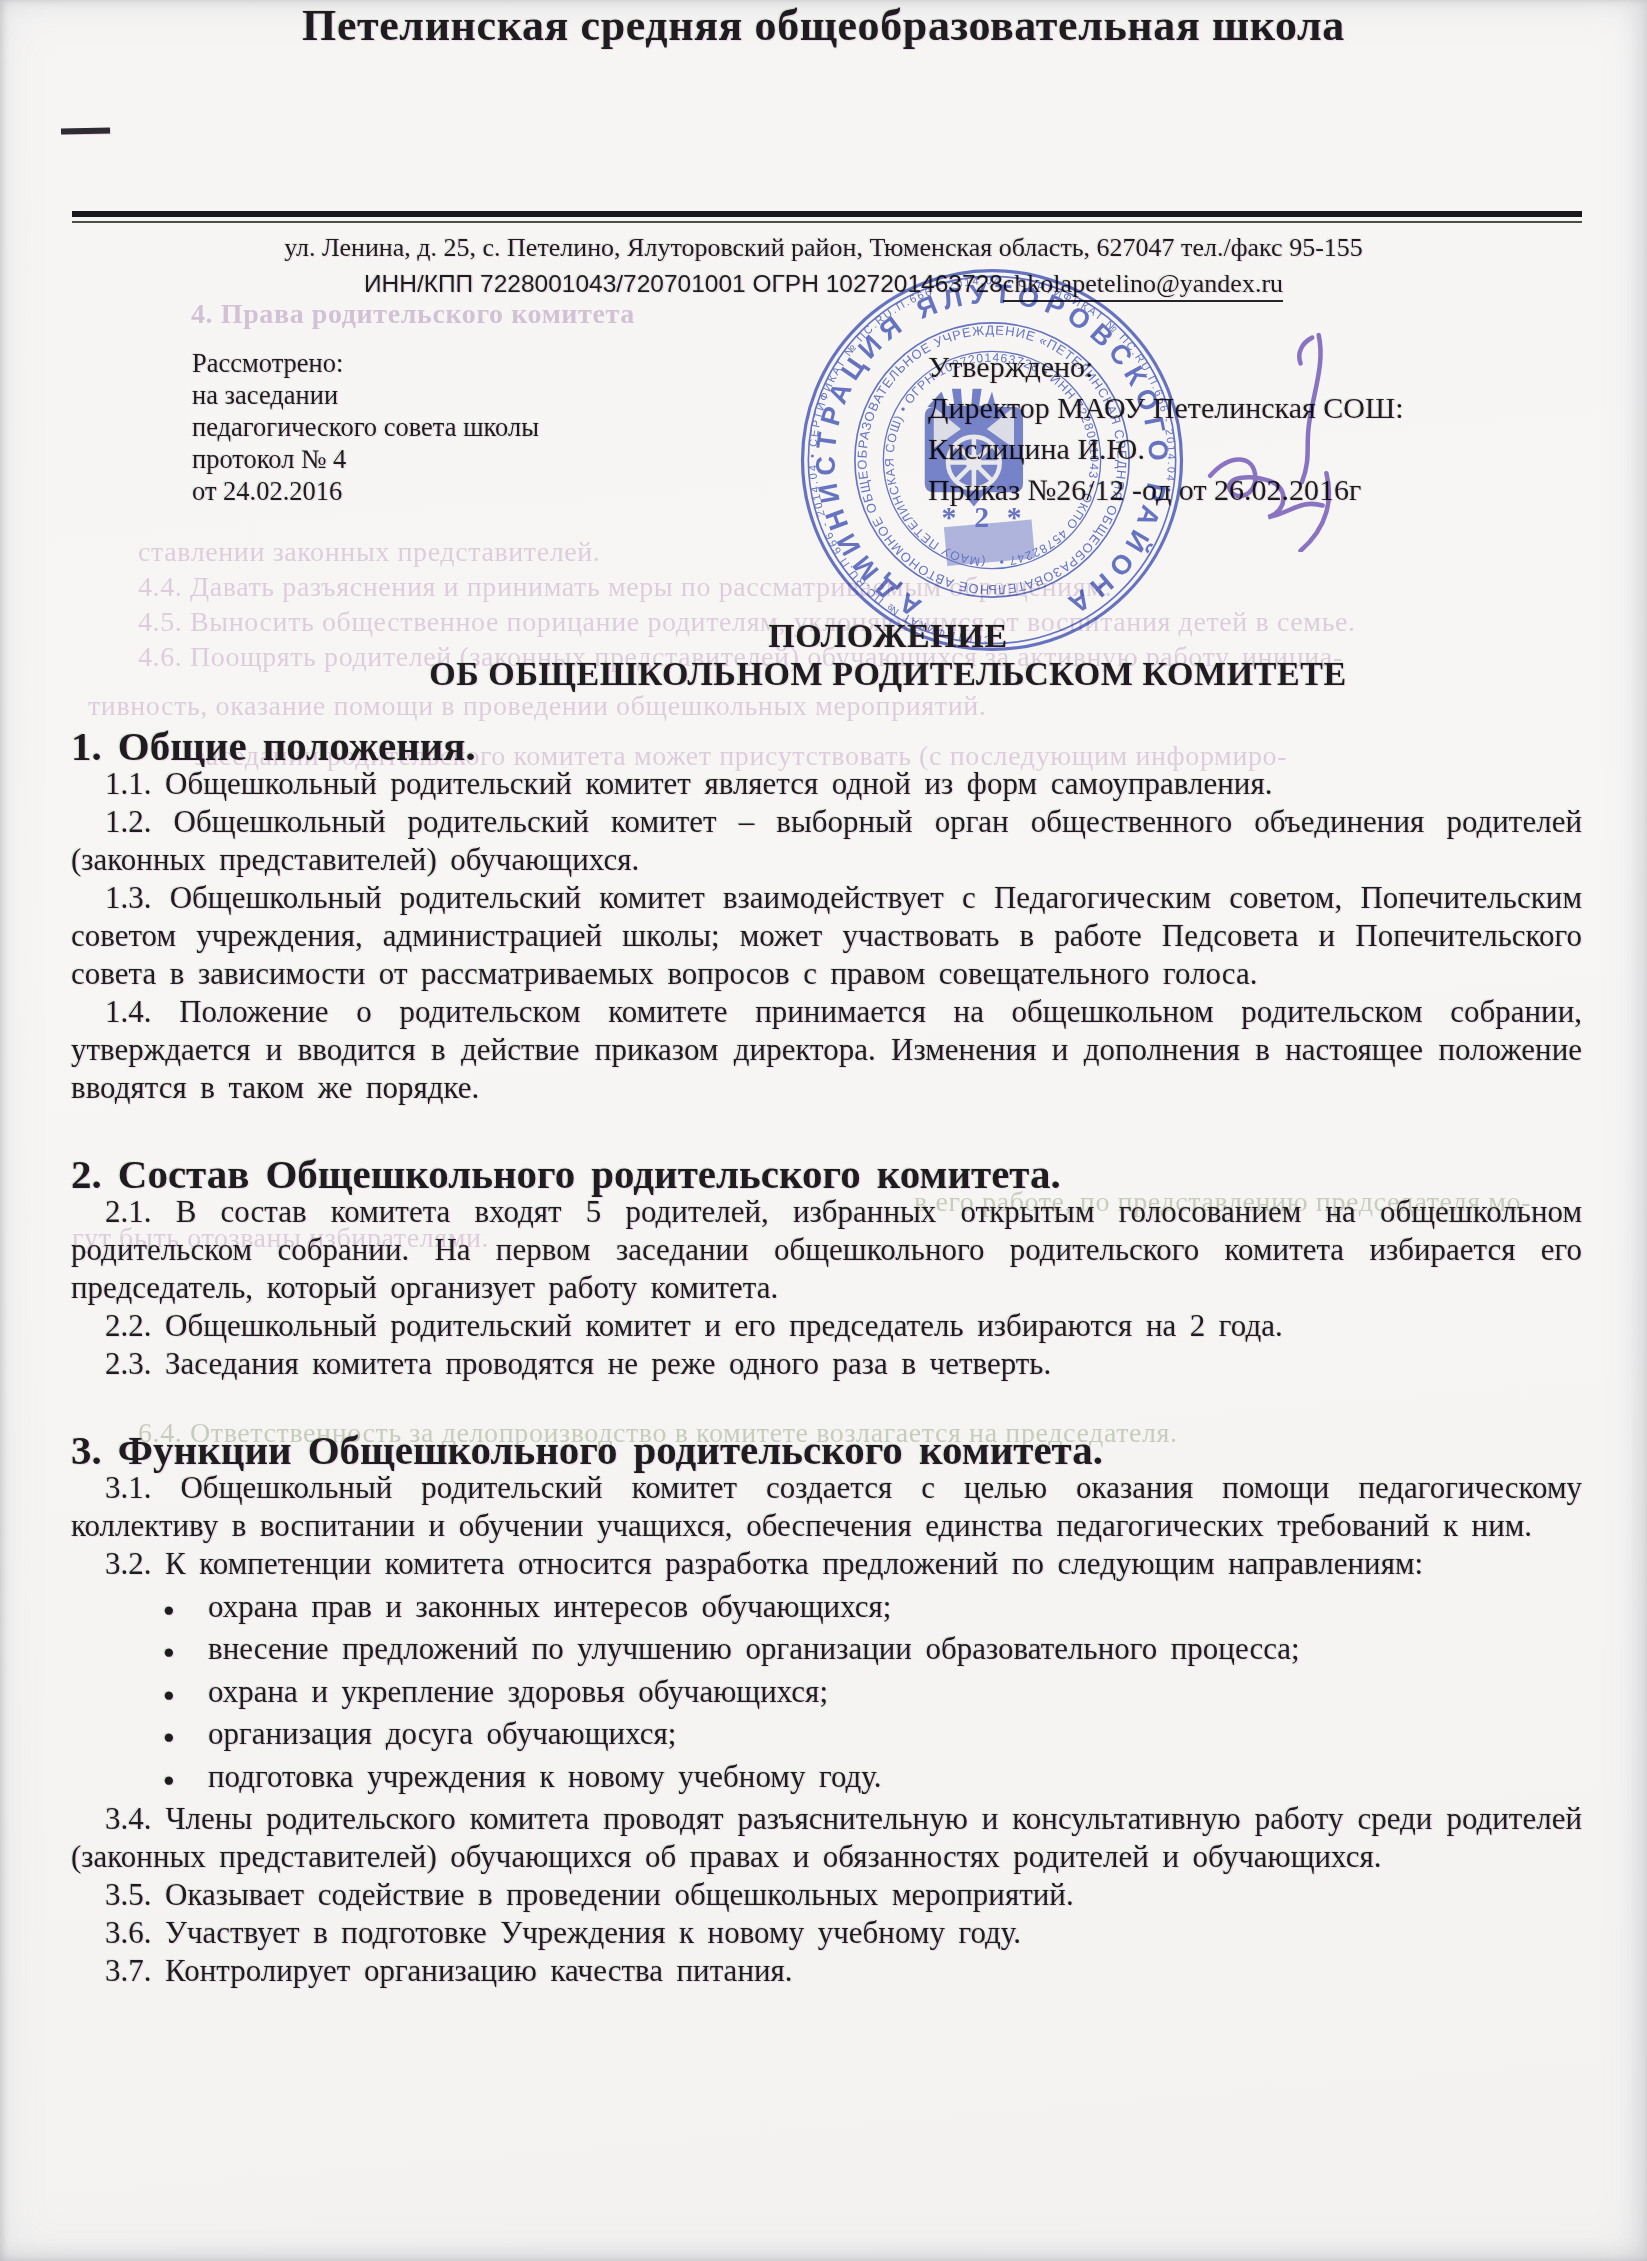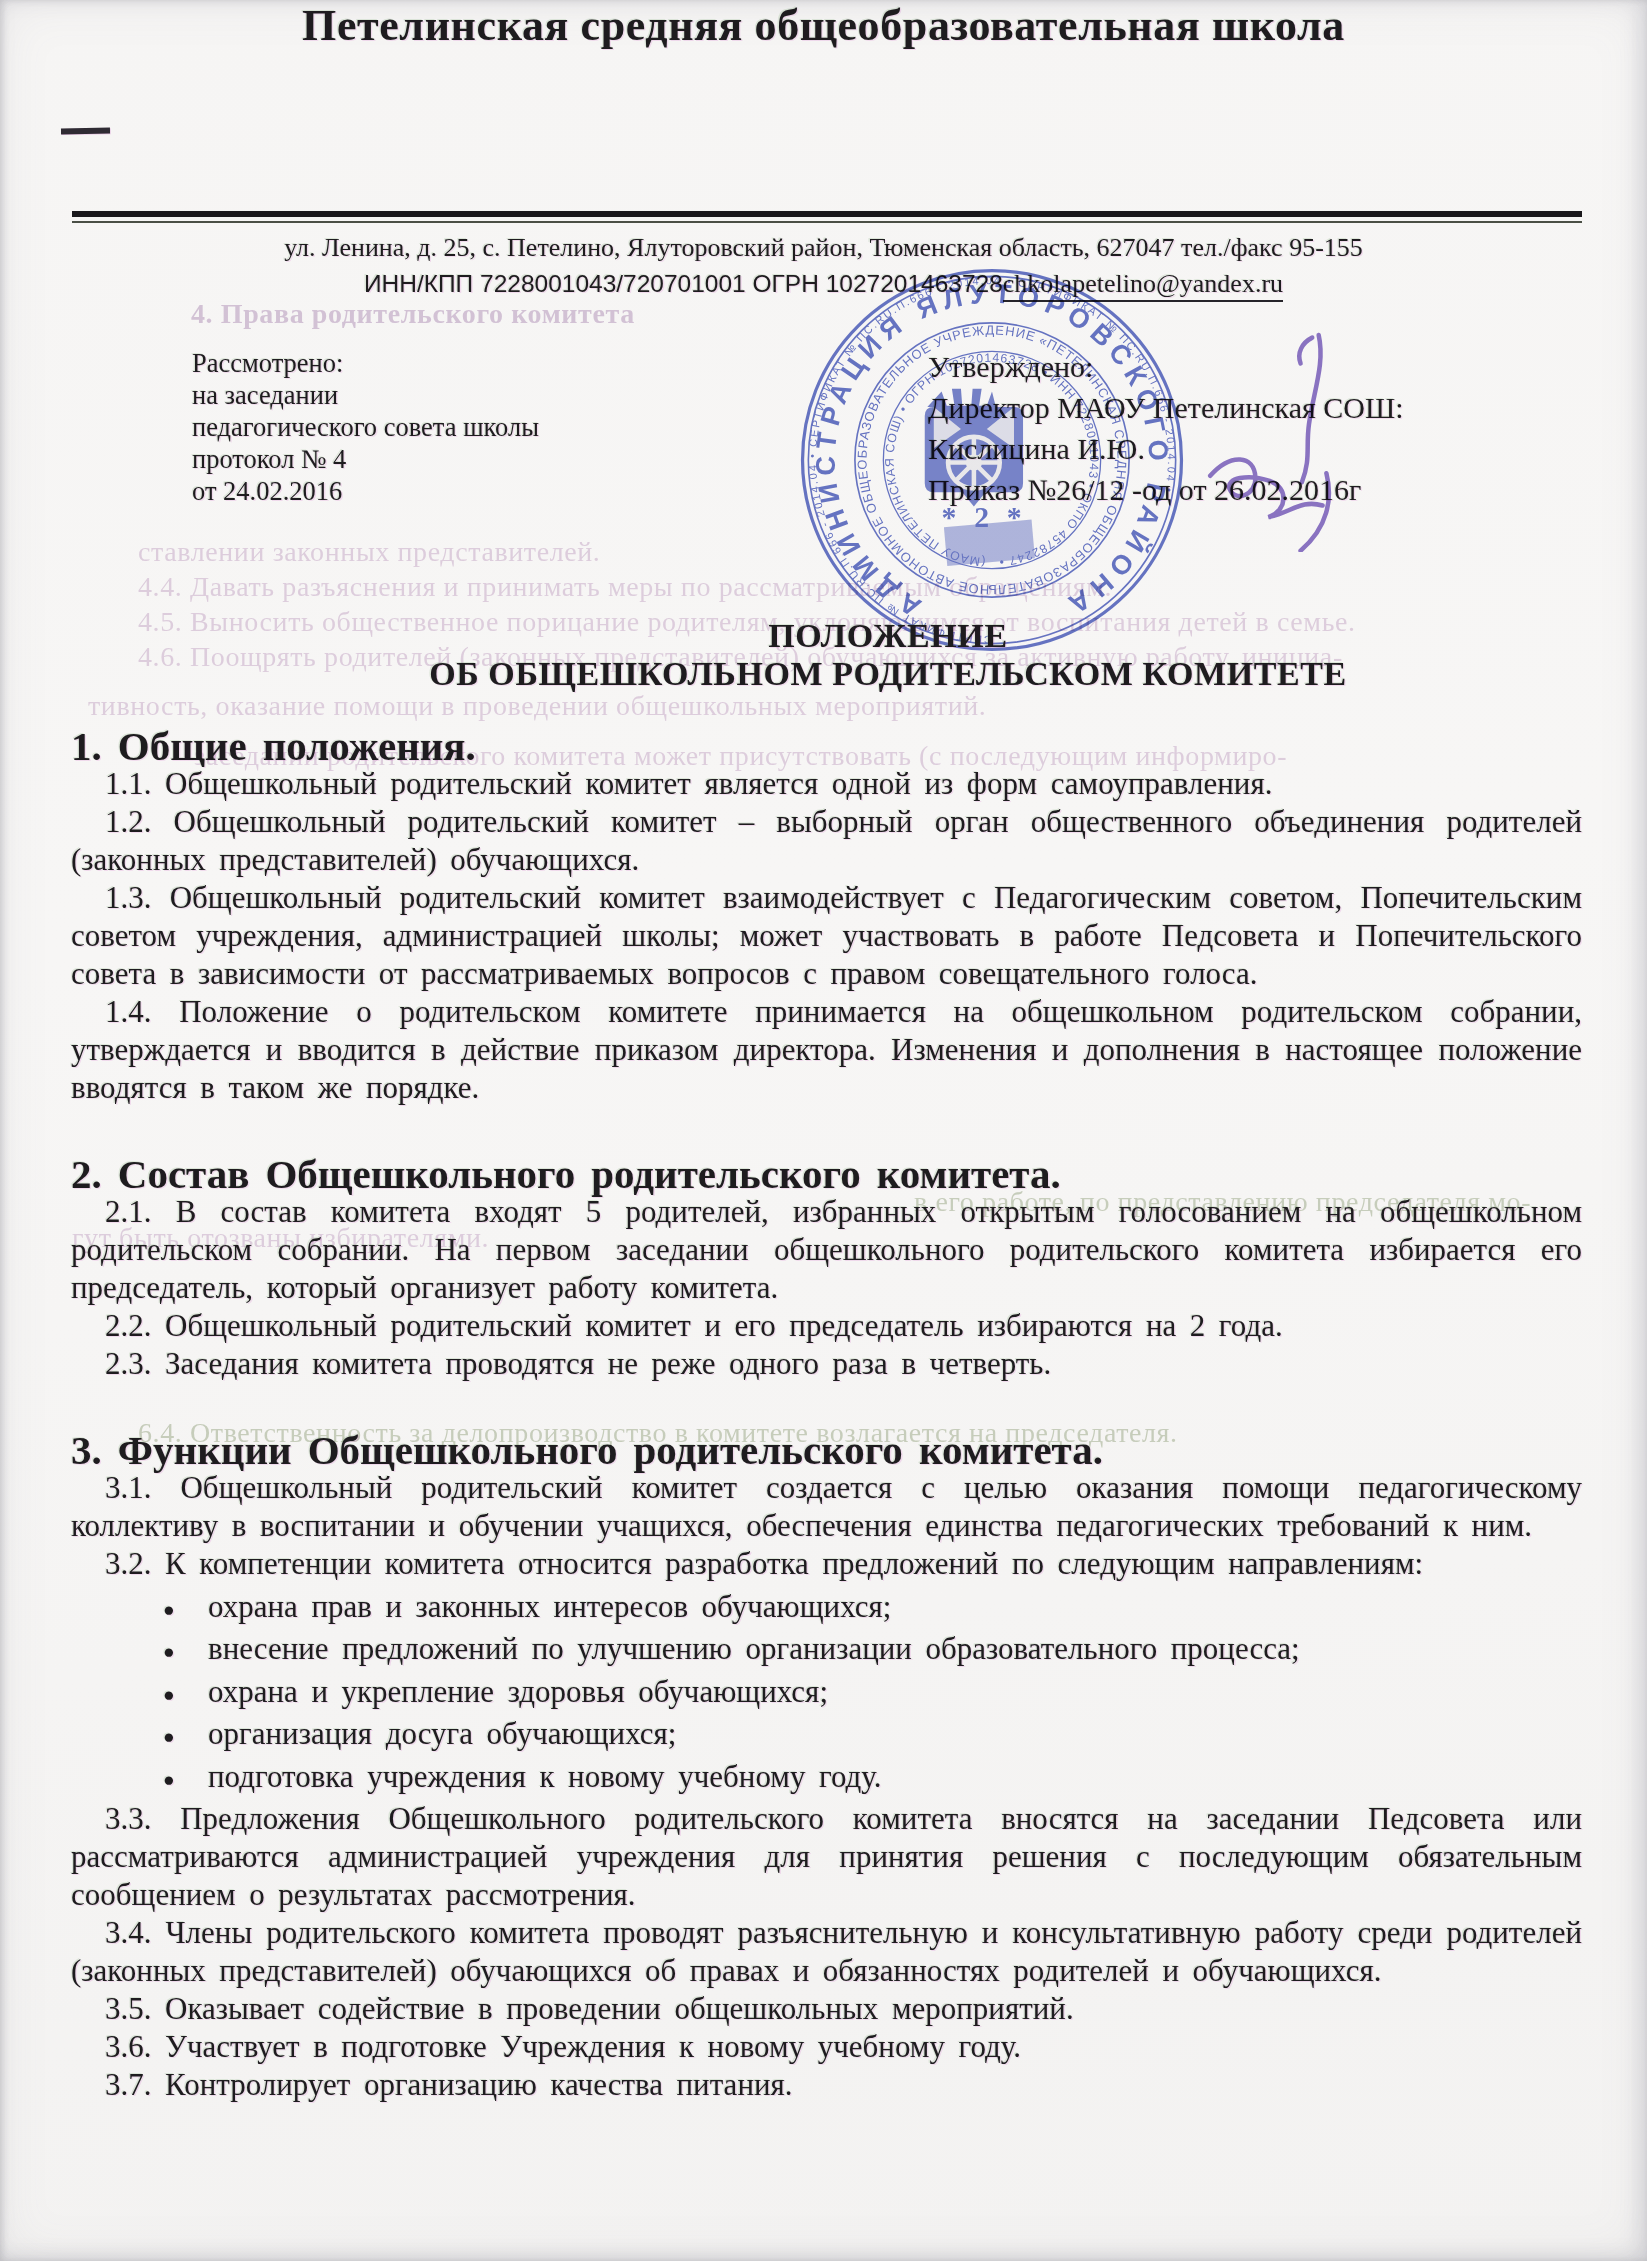--- a/index.html
+++ b/index.html
@@ -198,21 +198,20 @@
       <h2>3. Функции Общешкольного родительского комитета.</h2>
       <p>3.1. Общешкольный родительский комитет создается с целью оказания помощи педагогическому коллективу в воспитании  и обучении учащихся, обеспечения единства педагогических требований к ним.</p>
       <p>3.2. К компетенции комитета относится разработка предложений по следующим направлениям:</p>
       <ul>
         <li>охрана прав и законных интересов обучающихся;</li>
         <li>внесение  предложений по улучшению организации образовательного процесса;</li>
         <li>охрана и укрепление здоровья обучающихся;</li>
         <li>организация досуга обучающихся;</li>
         <li>подготовка учреждения к новому учебному году.</li>
       </ul>
-      <p>3.3. Предложения Общешкольного родительского комитета вносятся на заседании Педсовета или рассматриваются администрацией учреждения для принятия решения с последующим обязательным сообщением о результатах рассмотрения.</p>
       <p>3.4. Члены родительского комитета проводят разъяснительную и консультативную работу среди родителей (законных представителей) обучающихся об  правах и обязанностях родителей и обучающихся.</p>
       <p>3.5. Оказывает содействие в проведении общешкольных мероприятий.</p>
       <p>3.6. Участвует в подготовке Учреждения к новому учебному году.</p>
       <p>3.7. Контролирует организацию качества питания.</p>
     </div>
 
   </div>
 </div>
 
 

